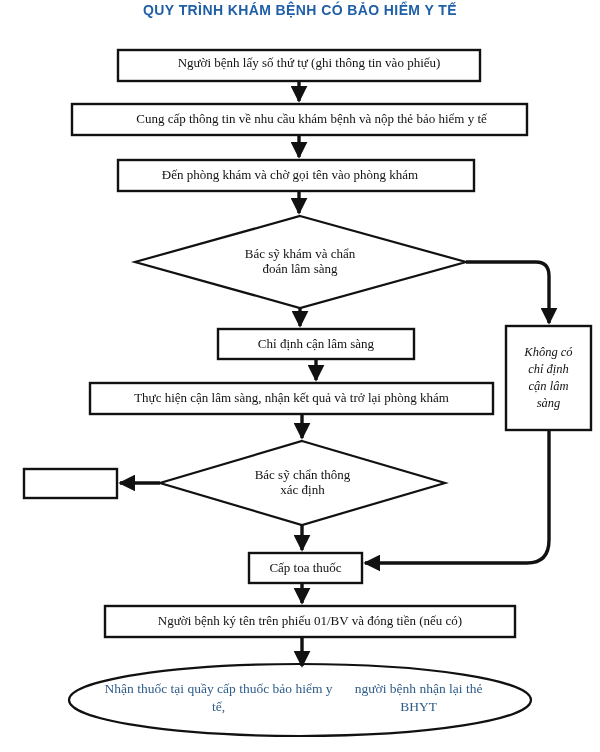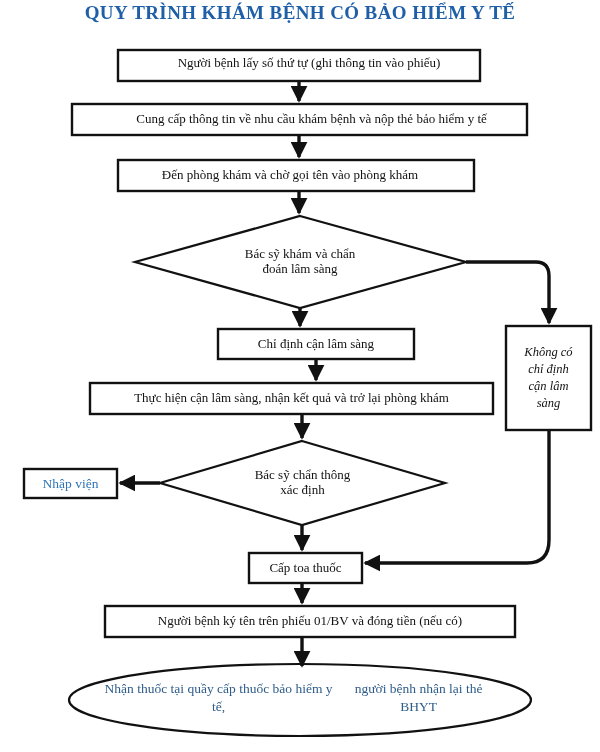--- a/index.html
+++ b/index.html
@@ -32,23 +32,23 @@
     line-height: 1.12;
     color: #111111;
     font-family: "Liberation Serif", "DejaVu Serif", serif;
   }
   .title {
     position: absolute;
     left: 0;
     top: 2px;
     width: 600px;
     text-align: center;
-    font-family: Liberation Serif, serif;
+    font-family: Liberation Sans, sans-serif;
     font-weight: bold;
-    font-size: 19px;
+    font-size: 14px;
     letter-spacing: 0.4px;
     color: #1F5FA8;
   }
   .t-blue { color: #2E75B6; }
   .t-blue-dark { color: #2E5C8A; }
   .fs13 { font-size: 13px; }
   .fs125 { font-size: 12.5px; }
   .fs135 { font-size: 13.5px; }
 </style>
 </head>
@@ -128,21 +128,20 @@
     <span>chỉ định</span>
     <span>cận lâm</span>
     <span>sàng</span>
   </div>
 
   <div class="node-text fs13" style="left:200px; top:455px; width:205px; height:56px; flex-direction:column;">
     <span>Bác sỹ chẩn thông</span>
     <span>xác định</span>
   </div>
 
-  <div class="node-text fs135 t-blue" style="left:24px; top:469px; width:93px; height:29px;">Nhập viện</div>
 
   <div class="node-text fs13" style="left:249px; top:553px; width:113px; height:30px;">Cấp toa thuốc</div>
 
   <div class="node-text fs13" style="left:105px; top:606px; width:410px; height:31px;">Người bệnh ký tên trên phiếu 01/BV và đóng tiền (nếu có)</div>
 
   <div class="node-text fs135 t-blue-dark" style="left:100px; top:674px; width:400px; height:48px; flex-direction:row; line-height:1.35;">
     <span>Nhận thuốc tại quầy cấp thuốc bảo hiểm y tế,</span>
     <span>người bệnh nhận lại thẻ BHYT</span>
   </div>
 

